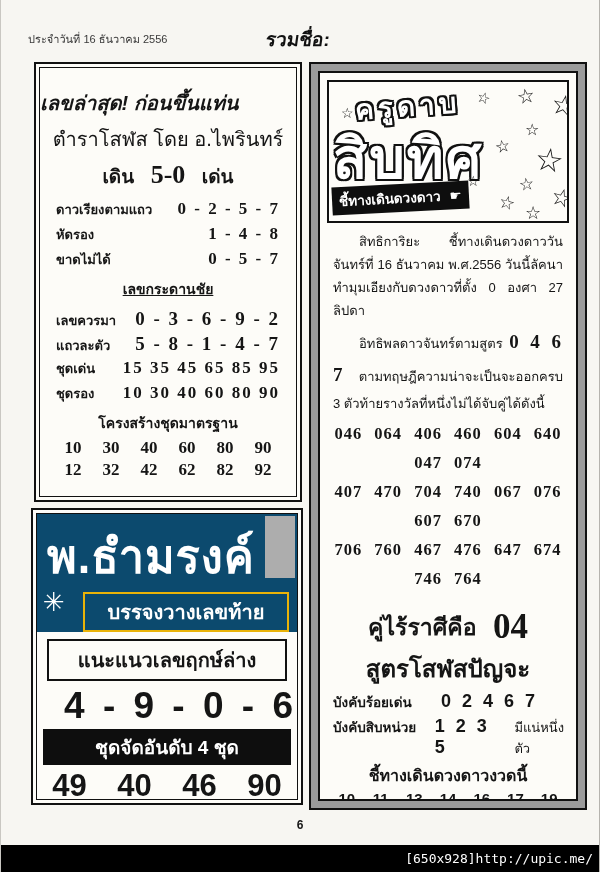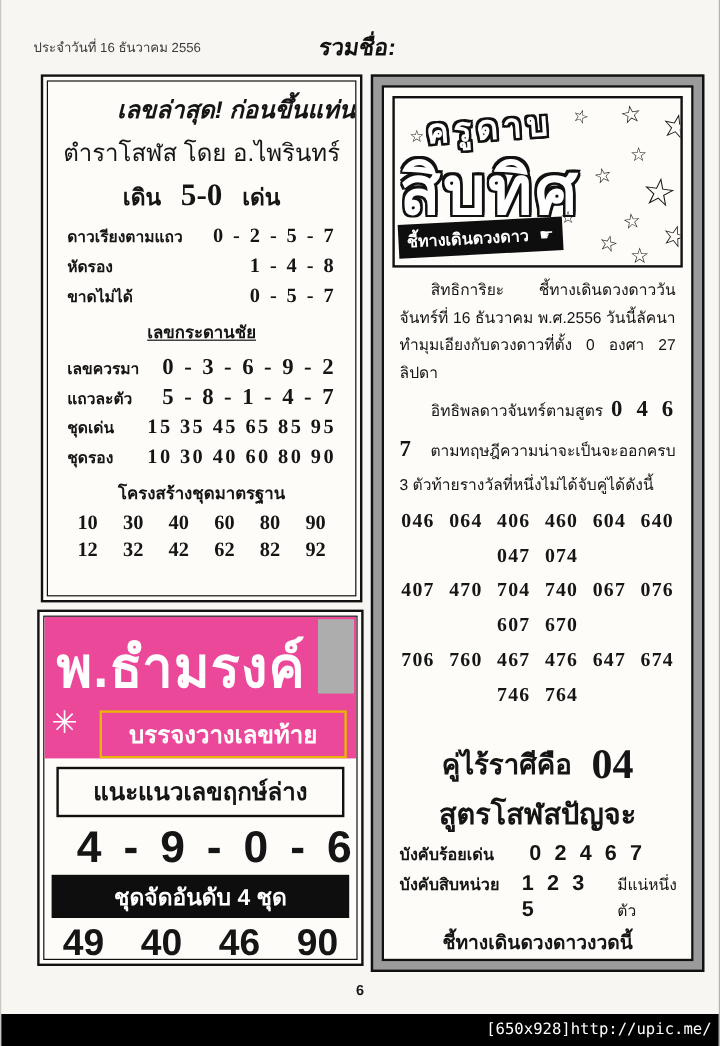--- a/index.html
+++ b/index.html
@@ -12,40 +12,40 @@
   .header-date { position:absolute; left:27px; top:30px; font-size:11px; color:#3a3a3a; }
   .brand-logo { position:absolute; left:265px; top:24px; font-size:19px; font-weight:900;
                 transform:skewX(-8deg); letter-spacing:0px; color:#111; }
 
   
   .frame { position:absolute; border:2px solid #111; background:#fdfcf8; padding:3px; }
   .frame-inner { border:1.5px solid #111; width:100%; height:100%; overflow:hidden; }
 
   
   .left-box { left:33px; top:62px; width:268px; height:440px; }
-  .lt-title { text-align:right; font-size:20px; font-weight:900; font-style:italic; margin-top:7px; }
+  .lt-title { text-align:left; font-size:20px; font-weight:900; font-style:italic; margin-top:19px; }
   .lt-subtitle { text-align:center; font-size:20px; margin-top:4px; }
   .lt-date { text-align:center; font-size:14.5px; font-weight:800; margin-top:8px; }
   .lt-walk { text-align:center; margin-top:5px; }
   .lt-walk .w-label { font-size:19px; font-weight:900; }
   .lt-walk .w-value { font-size:26px; font-weight:900; font-family:"Liberation Serif","DejaVu Serif",serif; margin:0 12px; }
   .kv-rows { margin:8px 16px 0 16px; }
   .kv-row { display:flex; justify-content:space-between; align-items:baseline; height:25px; }
   .kv-row .k { font-size:13px; font-weight:800; }
   .kv-row .v { font-size:17px; font-weight:800; font-family:"Liberation Serif","DejaVu Serif",serif; letter-spacing:2px; }
   .kv-row.big .v { font-size:19px; }
   .sec-head { text-align:center; font-size:14px; font-weight:800; margin-top:4px; }
   .sec-head.u { text-decoration:underline; }
   .num-grid { margin:4px 14px 0 14px; font-family:"Liberation Serif","DejaVu Serif",serif; font-weight:700; }
   .num-grid .grid-row { display:flex; height:22px; }
   .num-grid .grid-cell { flex:1; text-align:center; font-size:17px; }
 
   
   .ad-box { left:30px; top:508px; width:272px; height:297px; }
-  .ad-black { position:relative; background:#ec4899; color:#fff; height:118px; overflow:hidden; }
+  .ad-black { position:relative; background:#0c4a6e; color:#fff; height:118px; overflow:hidden; }
   .ad-gray-sq { position:absolute; right:2px; top:2px; width:30px; height:62px; background:#adadad; }
   .ad-brand { font-size:45px; font-weight:900; padding:4px 6px 0 10px; letter-spacing:1px;
               transform:scaleY(1.05); transform-origin:top left; white-space:nowrap; }
   .ad-burst { position:absolute; left:6px; bottom:14px; font-size:26px; color:#fff; }
   .ad-tagline { border:2px solid #eab308; margin:2px 8px 8px 46px; text-align:center;
                 font-size:20px; font-weight:800; padding:2px 0; }
   .ad-subhead { border:2px solid #111; margin:7px 10px 0 10px; text-align:center;
                 font-size:20px; font-weight:800; padding:3px 0; }
   .ad-main-num { text-align:right; font-size:37px; font-weight:900; letter-spacing:4px; margin-top:4px; }
   .ad-set-bar { background:#0e0e0e; color:#fff; margin:2px 6px 0 6px; text-align:center;
@@ -67,21 +67,21 @@
                  font-size:13.5px; font-weight:800; padding:3px 7px; transform:rotate(-3deg);
                  white-space:nowrap; }
   .logo-ribbon .hand { margin-left:5px; }
   .star { position:absolute; color:#111; line-height:1; }
 
   .r-para { font-size:13px; line-height:1.78; text-align:justify; margin:2px 13px 0 13px; text-indent:26px; }
   .seg-num { font-size:19px; font-weight:900; font-family:"Liberation Serif","DejaVu Serif",serif; letter-spacing:2px; }
 
   .triples { margin-top:5px; text-align:center; font-family:"Liberation Serif","DejaVu Serif",serif;
              font-weight:700; font-size:16.5px; line-height:1.75; letter-spacing:1px; word-spacing:7px; }
-  .pair-line { text-align:center; margin-top:23px; }
+  .pair-line { text-align:center; margin-top:13px; }
   .pair-line .p-label { font-size:23px; font-weight:900; vertical-align:middle; }
   .pair-line .p-value { font-size:35px; font-weight:900; font-family:"Liberation Serif","DejaVu Serif",serif;
                         margin-left:12px; vertical-align:middle; }
   .formula-head { text-align:center; font-size:24px; font-weight:700; margin-top:2px; }
   .force-row { display:flex; align-items:baseline; margin:3px 0 0 13px; }
   .force-row .k { font-size:13.5px; font-weight:800; width:108px; }
   .force-row .v { font-size:18px; font-weight:900; letter-spacing:3px; }
   .force-row .s { font-size:13px; margin-left:8px; }
   .star-grid-head { text-align:center; font-size:16px; font-weight:800; margin-top:4px; }
   .star-grid { margin:2px 10px 0 10px; font-weight:800; }

